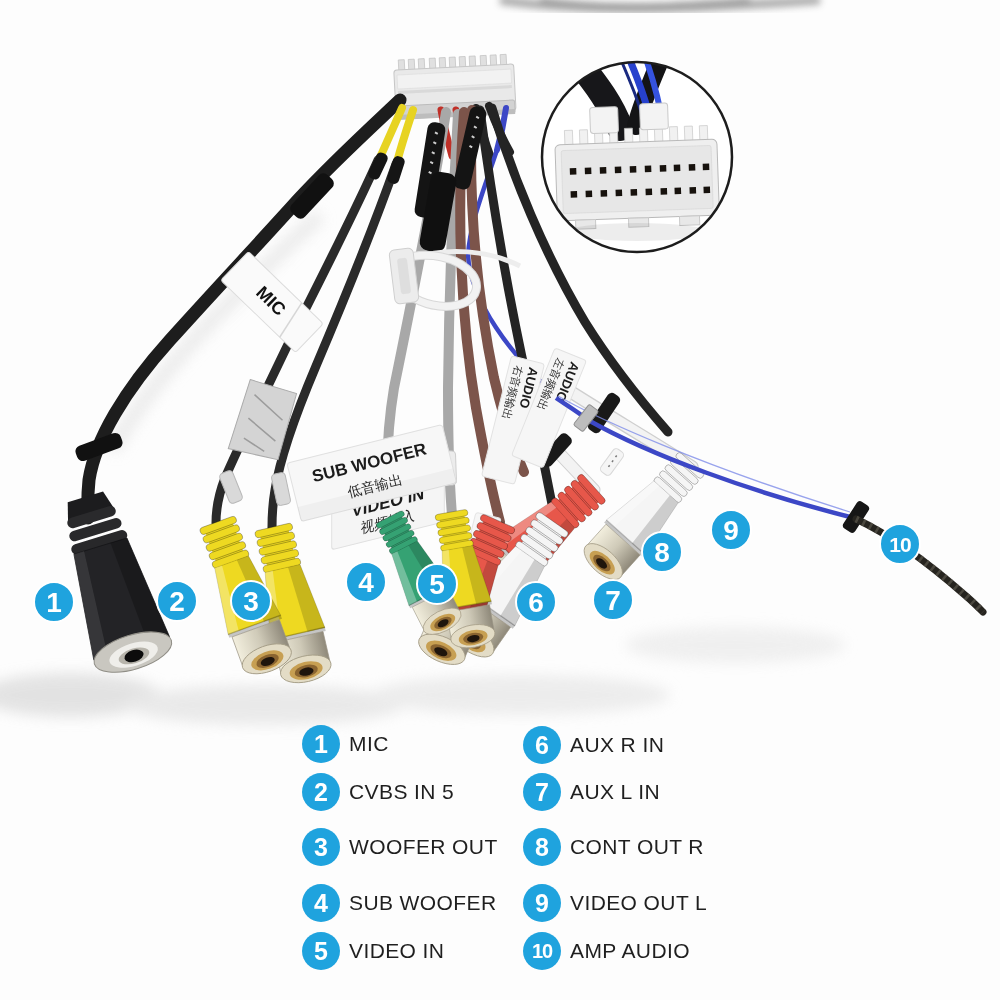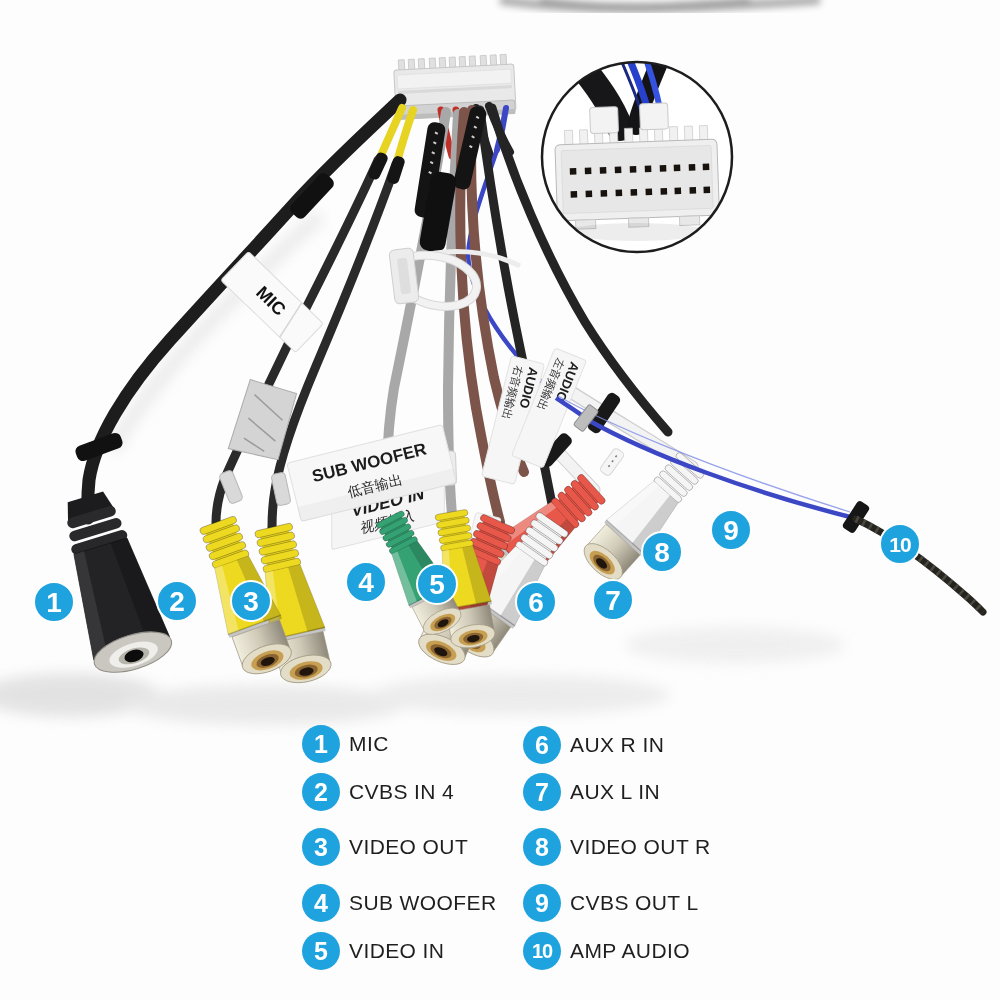--- a/index.html
+++ b/index.html
@@ -318,49 +318,49 @@
   </g>
 </svg>
 
 <div class="legend">
   <div class="legend-item" style="left:302px;top:725px;">
     <span class="legend-badge">1</span>
     <span class="legend-label">MIC</span>
       </div>
   <div class="legend-item" style="left:302px;top:773px;">
     <span class="legend-badge">2</span>
-    <span class="legend-label">CVBS IN 4</span>
+    <span class="legend-label">CVBS IN 5</span>
       </div>
   <div class="legend-item" style="left:302px;top:828px;">
     <span class="legend-badge">3</span>
-    <span class="legend-label">VIDEO OUT</span>
+    <span class="legend-label">WOOFER OUT</span>
       </div>
   <div class="legend-item" style="left:302px;top:884px;">
     <span class="legend-badge">4</span>
     <span class="legend-label">SUB WOOFER</span>
       </div>
   <div class="legend-item" style="left:302px;top:932px;">
     <span class="legend-badge">5</span>
     <span class="legend-label">VIDEO IN</span>
       </div>
   <div class="legend-item" style="left:523px;top:726px;">
     <span class="legend-badge">6</span>
     <span class="legend-label">AUX R IN</span>
       </div>
   <div class="legend-item" style="left:523px;top:773px;">
     <span class="legend-badge">7</span>
     <span class="legend-label">AUX L IN</span>
       </div>
   <div class="legend-item" style="left:523px;top:828px;">
     <span class="legend-badge">8</span>
-    <span class="legend-label">VIDEO OUT R</span>
+    <span class="legend-label">CONT OUT R</span>
       </div>
   <div class="legend-item" style="left:523px;top:884px;">
     <span class="legend-badge">9</span>
-    <span class="legend-label">CVBS OUT L</span>
+    <span class="legend-label">VIDEO OUT L</span>
       </div>
   <div class="legend-item" style="left:523px;top:932px;">
     <span class="legend-badge small">10</span>
     <span class="legend-label">AMP AUDIO</span>
       </div>
 </div>
 
 </div>
 
 </body></html>

